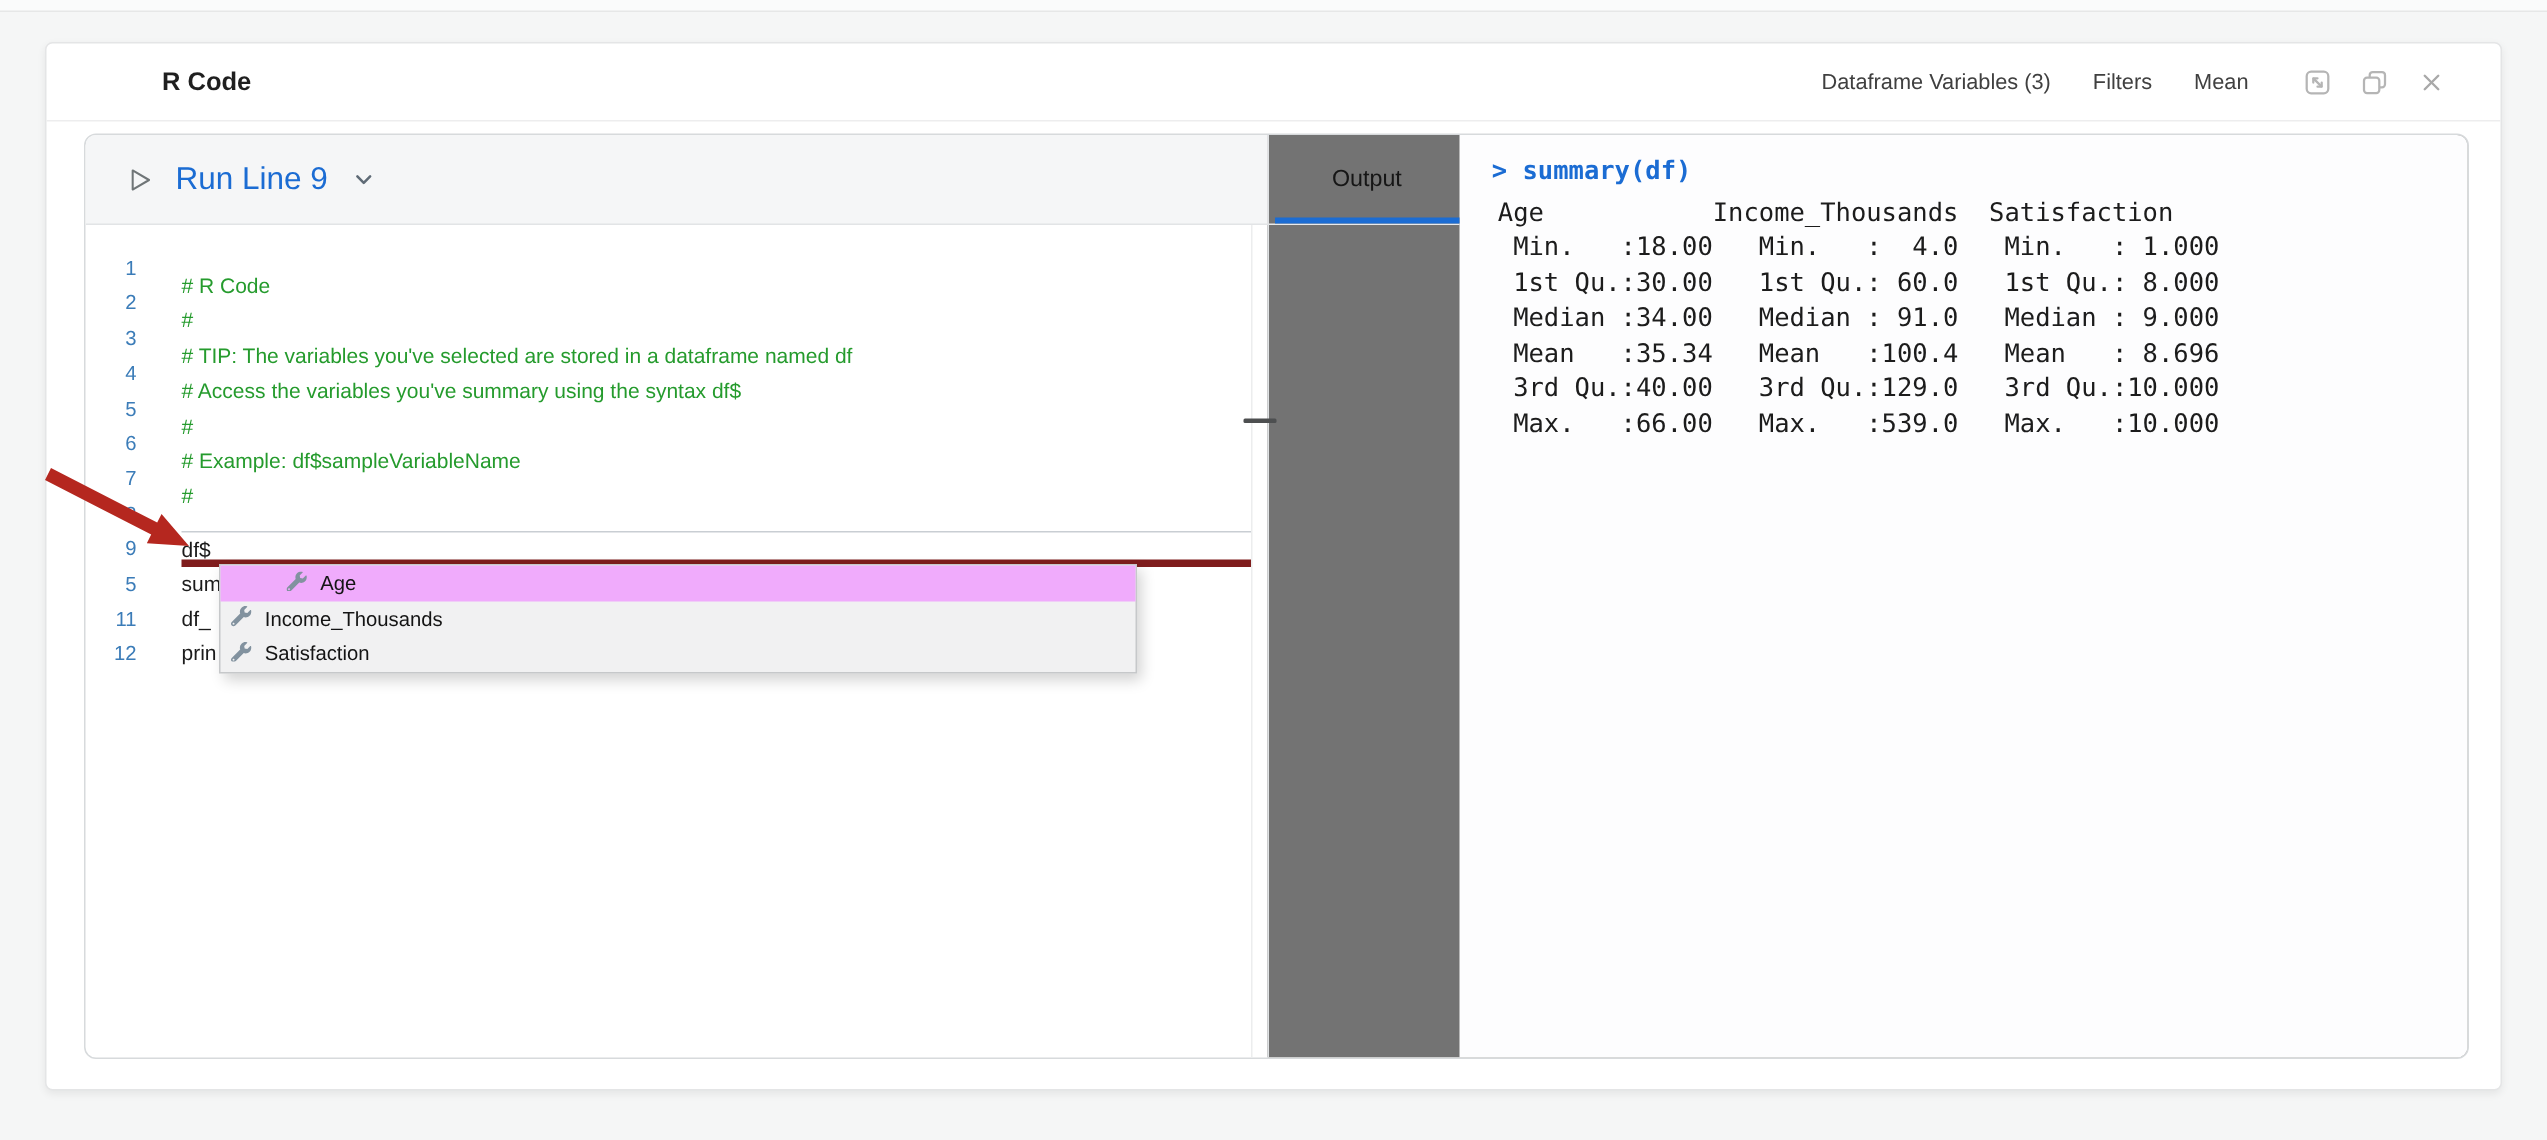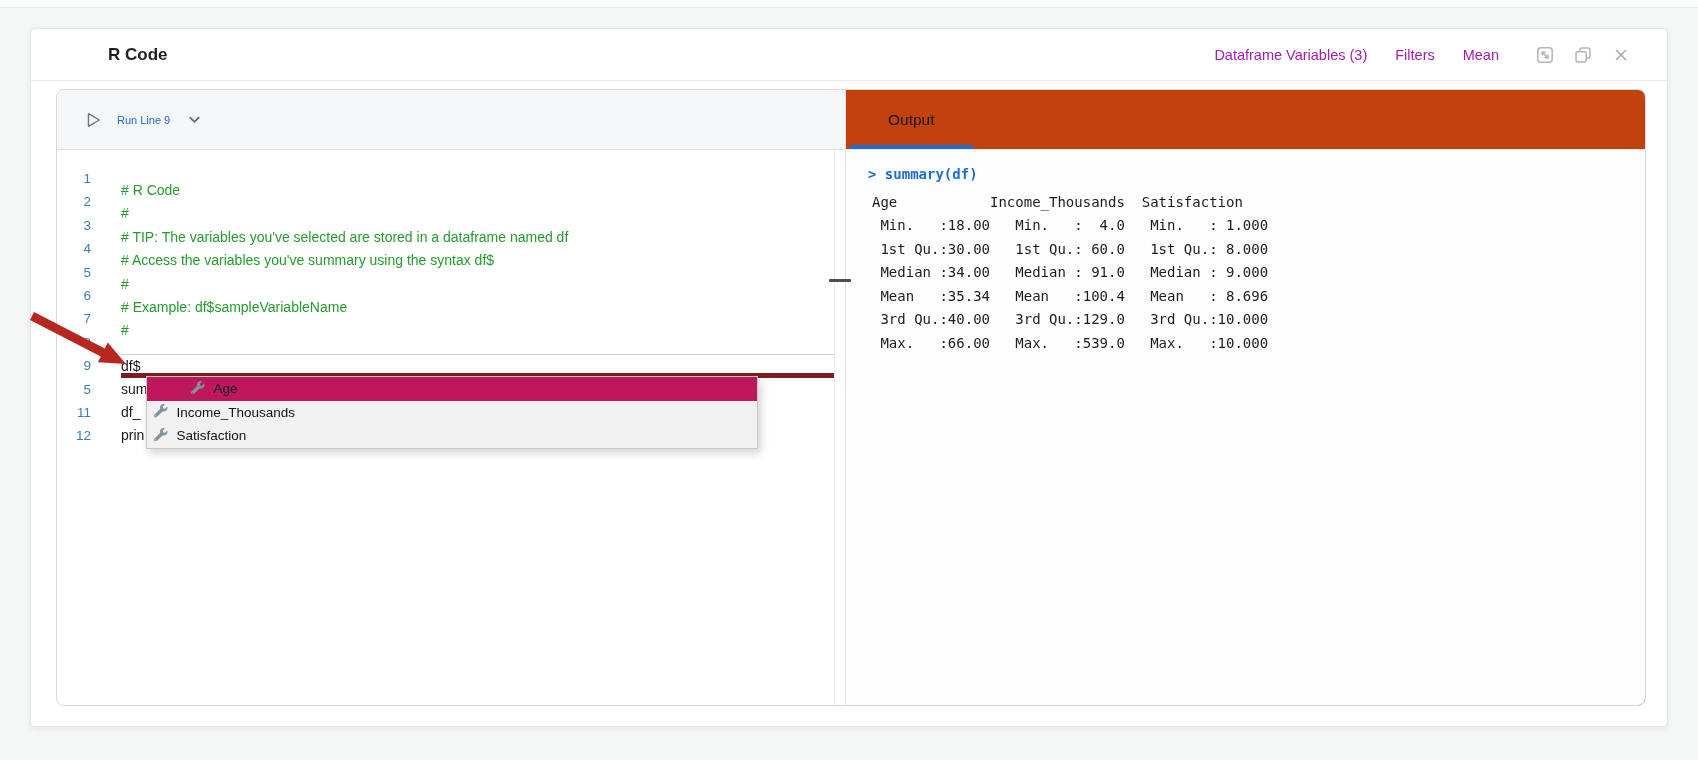--- a/index.html
+++ b/index.html
@@ -6,53 +6,53 @@
   html,body { background:#eceded; }
   body { font-family:"Liberation Sans", sans-serif; }
   #stage { position:relative; width:1698px; height:760px; background:#f5f6f6; overflow:hidden; }
   .top-strip { position:absolute; top:0; left:0; right:0; height:8px; background:#fafbfb; border-bottom:1px solid #e6e7e7; }
 
   .card { position:absolute; left:30px; top:28px; width:1638px; height:699px; background:#fff;
           border:1px solid #e4e5e6; border-radius:5px; box-shadow:0 2px 6px rgba(0,0,0,.07); }
   .card-header { height:52px; display:flex; align-items:center; padding:0 36px 0 62px; border-bottom:1px solid #ededee; }
   .card-title { font-size:17px; font-weight:700; color:#1f1f1f;margin-left:15px; }
   .header-right { margin-left:auto; display:flex; align-items:center; gap:28px; }
-  .header-link { color:#a21caf; font-size:14.5px; font-weight:500; cursor:pointer; white-space:nowrap; }
+  .header-link { color:#404040; font-size:14.5px; font-weight:500; cursor:pointer; white-space:nowrap; }
   .header-icons { display:flex; align-items:center; gap:18px; margin-left:8px; }
   .icon-btn { width:20px; height:20px; display:flex; align-items:center; justify-content:center; cursor:pointer; }
 
   .panel { position:absolute; left:25px; top:60px; width:1590px; height:617px; border:1px solid #d7dadc;
            border-radius:8px; background:#fff; display:flex; overflow:hidden; }
 
   .left-section { width:788px; display:flex; flex-direction:column; position:relative; flex:none; }
   .toolbar { height:60px; background:#f5f6f7; border-bottom:1px solid #e2e4e6; display:flex; align-items:center;
              padding-left:26px; gap:14px; flex:none; }
-  .run-label { color:#1b6cd3; font-size:11px; font-weight:500; cursor:pointer; }
+  .run-label { color:#1b6cd3; font-size:21px; font-weight:500; cursor:pointer; }
   .editor-wrap { flex:1; display:flex; position:relative; }
   .editor { flex:1; padding-top:17px; overflow:hidden; }
   .code-row { display:flex; height:23.4px; line-height:23.4px; font-size:14px; }
   .gutter { width:34px; text-align:right; color:#3b7cb8; font-size:13.5px; flex:none; }
   .code-text { flex:1; margin-left:30px; color:#1b1b1b; white-space:pre; }
   .code-row.comment .code-text { color:#259b2d;margin-top:12px; }
   .code-row.current .code-text { border-top:1px solid #c9ced3; border-bottom:5px solid #7f1d1d; }
   .splitter { width:11px; border-left:1px solid #ecedee; position:relative; flex:none; }
   .split-handle { position:absolute; top:129px; left:-6px; width:22px; height:3px; background:#4d4f50; border-radius:1px; cursor:row-resize; }
 
   .autocomplete { position:absolute; left:89px; top:286px; width:612px; background:#f1f1f2;
                   border:1px solid #c6c8ca; box-shadow:3px 4px 9px rgba(0,0,0,.18); z-index:5; }
   .ac-item { height:23.6px; display:flex; align-items:center; padding-left:7px; gap:9px; font-size:13.5px; color:#141414; cursor:pointer; }
-  .ac-item.selected { background:#be185d;padding-left:44px; }
-
-  .right-pane { flex:1; border-left:1px solid #dfe2e4; display:flex; flex-direction:column; background:#c2410c; }
+  .ac-item.selected { background:#f0abfc;padding-left:44px; }
+
+  .right-pane { flex:1; border-left:1px solid #dfe2e4; display:flex; flex-direction:row; background:#737373; }
   .tabs-row { height:60px; border-bottom:1px solid #e9eaeb; display:flex; align-items:stretch; padding-left:4px; flex:none; }
   .tab { display:flex; align-items:center; gap:10px; padding:0 38px; font-size:15.5px; color:#161616; position:relative; cursor:pointer; }
   .tab.active::after { content:""; position:absolute; left:0; right:0; bottom:0; height:4px; background:#1b6cd3; }
   .info-badge { width:17px; height:17px; border-radius:50%; background:#1c1c1c; color:#fff; font-size:11.5px; font-weight:700;
                 display:flex; align-items:center; justify-content:center; font-family:"DejaVu Serif", serif; }
-  .output-area { flex:1; padding:13px 10px 0 22px; font-family:"DejaVu Sans Mono", monospace; font-size:14px;
+  .output-area { flex:1; padding:13px 10px 0 22px; font-family:"DejaVu Sans Mono", monospace; font-size:17px;
                  line-height:23.5px; color:#1c1c1c; background:#fdfdfe; }
   .console-cmd { color:#1b6cd3; font-weight:700; white-space:pre; }
   .console-pre { margin:4px; font:inherit; white-space:pre; }
 
   .arrow-overlay { position:absolute; inset:0; pointer-events:none; z-index:60; }
 </style>
 </head>
 <body>
 
 <div id="stage">

